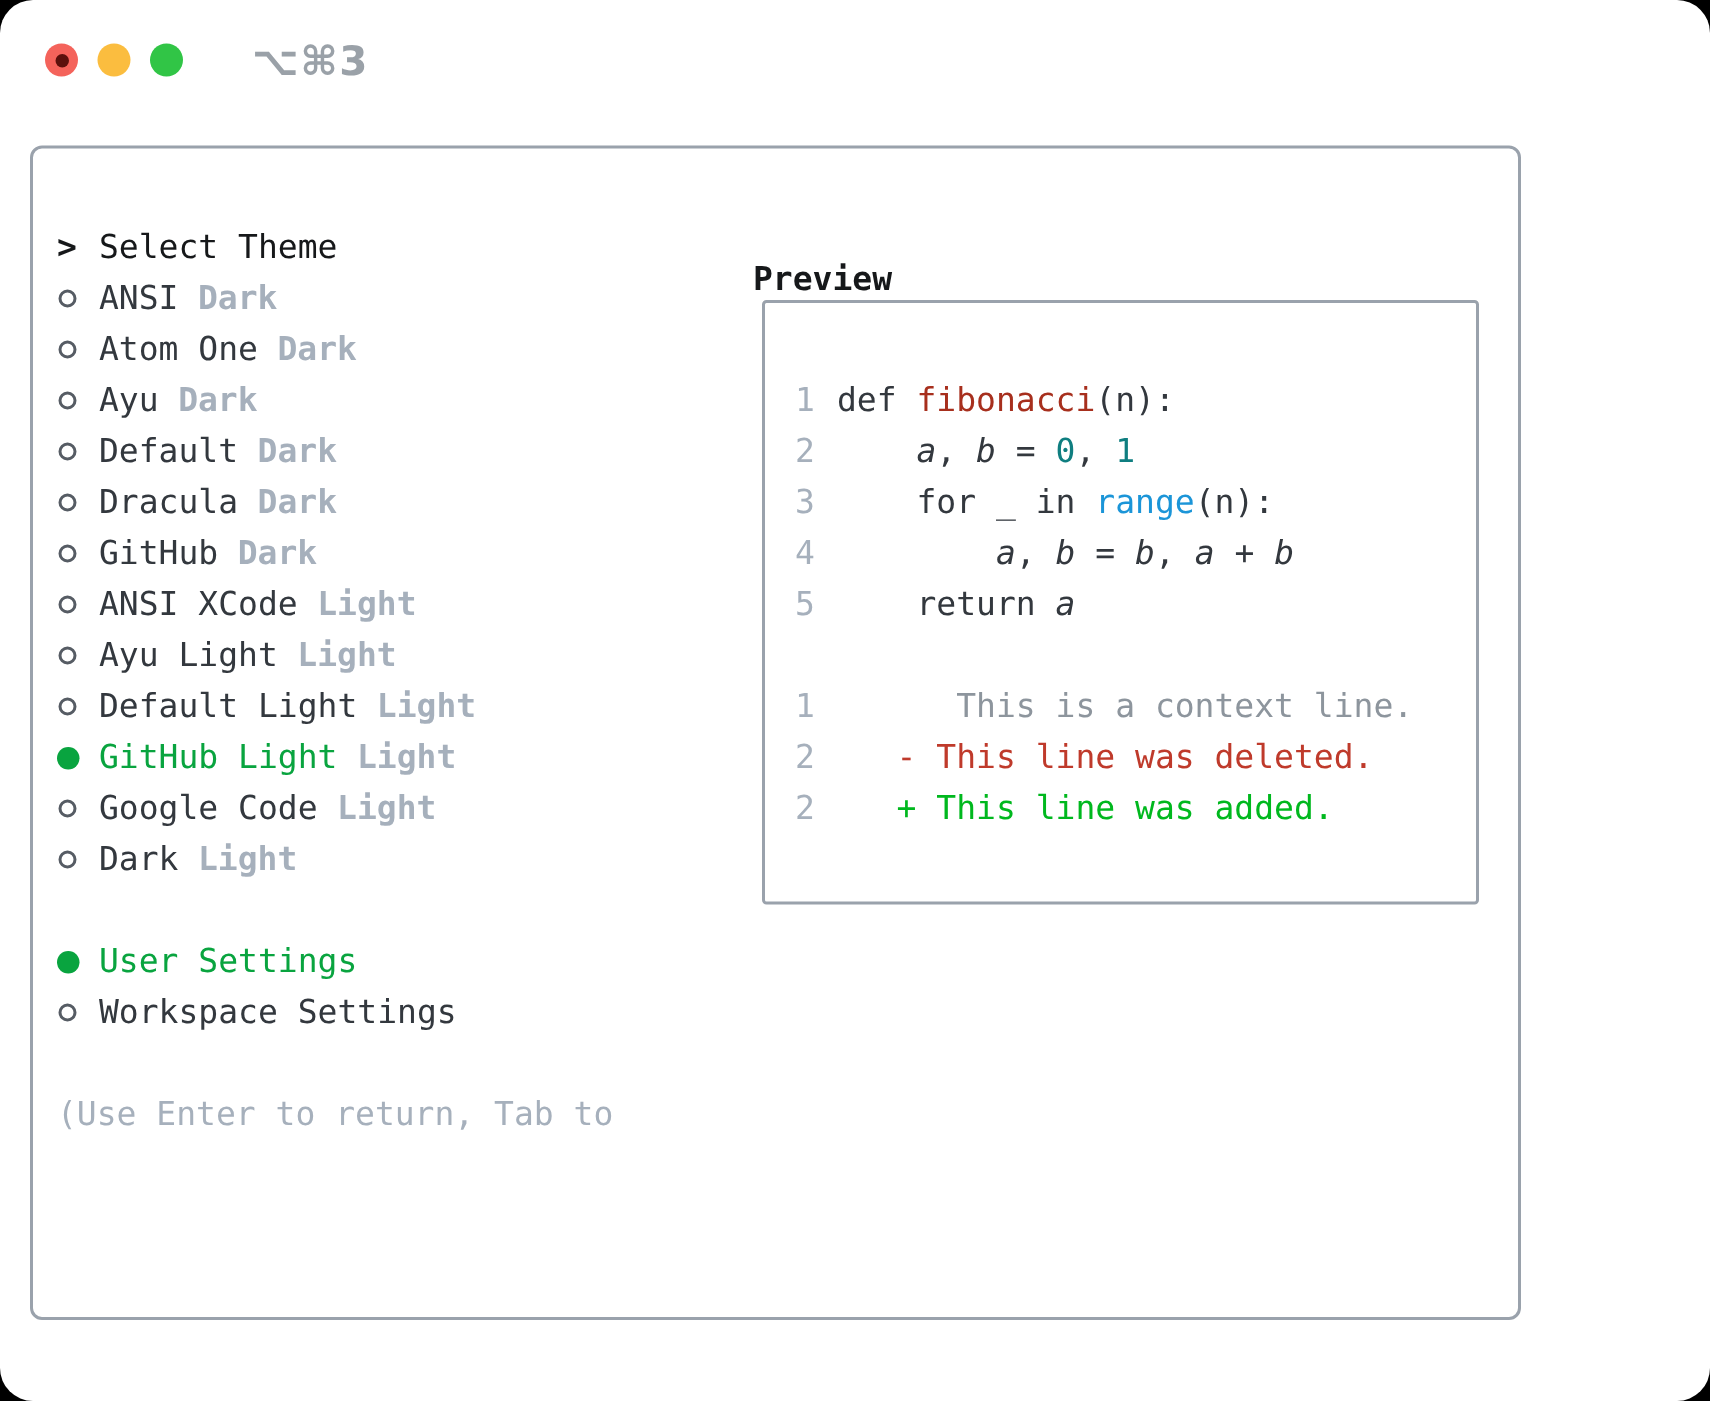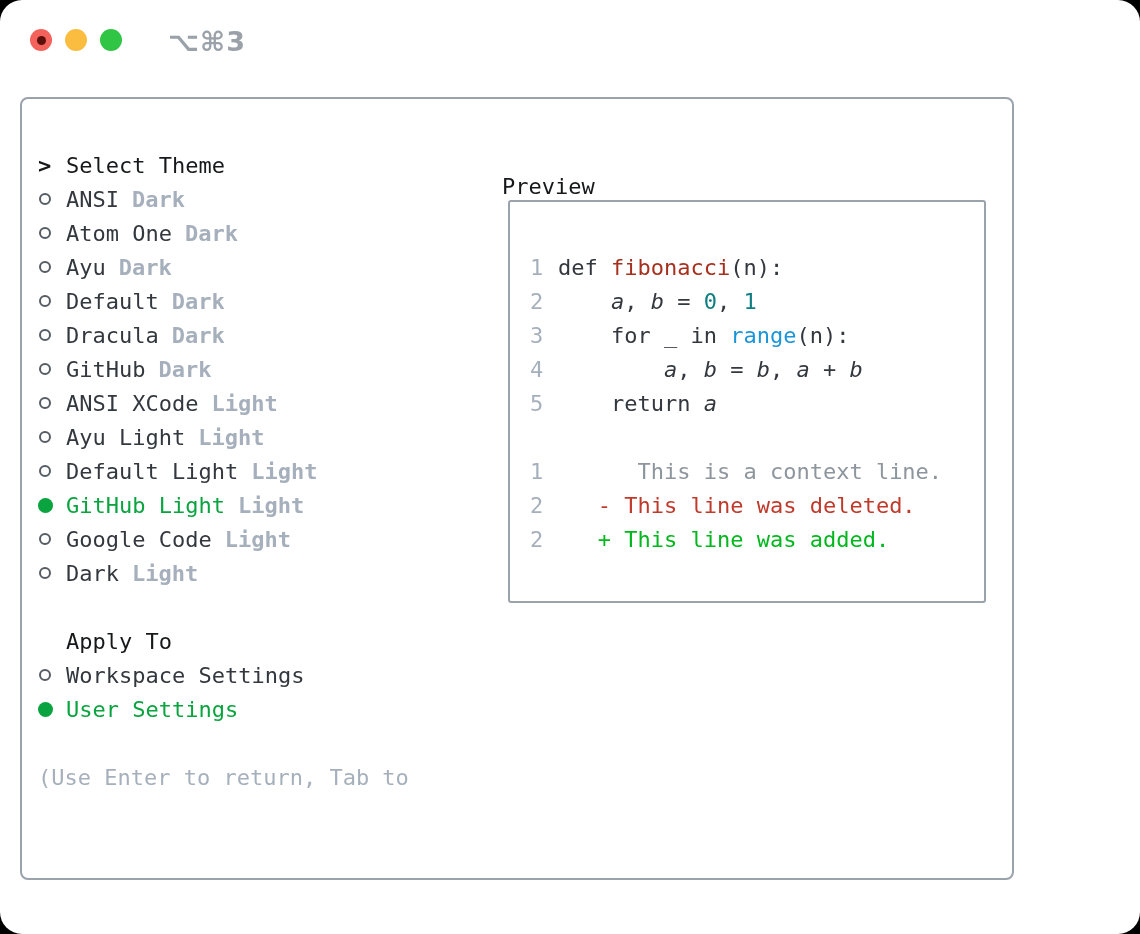--- a/index.html
+++ b/index.html
@@ -50,21 +50,21 @@
   .ring { width: 12px; height: 12px; border: 2px solid #565c64; border-radius: 50%; margin-left: 1px; }
   .dot  { width: 15px; height: 15px; background: var(--accent-green); border-radius: 50%; }
   .variant { color: var(--muted); margin-left: 13px; font-weight: bold; }
   .option-label { color: var(--fg); }
   .option-label.selected { color: var(--accent-green); }
 
   .apply-header { color: var(--heading); }
   .help-line { height: 34px; display: flex; align-items: center; color: var(--muted); white-space: pre; }
 
   
-  .preview-title { font-weight: normal; color: var(--heading); margin-top: 43px; }
+  .preview-title { font-weight: bold; color: var(--heading); margin-top: 43px; }
   .preview-box {
     margin-top: 18px; margin-left: 6px;
     width: 478px; height: 403px;
     border: 2px solid var(--border);
     border-radius: 3px;
     padding: 48px 0 0 20px;
     overflow: hidden;
   }
   .code-row { height: 34px; display: flex; align-items: center; white-space: pre; }
   .ln { width: 28px; flex: none; color: var(--muted); }
@@ -112,28 +112,24 @@
           <div class="row"><span class="bullet-col"><span class="ring"></span></span><span class="option-label">ANSI XCode</span><span class="variant">Light</span></div>
           <div class="row"><span class="bullet-col"><span class="ring"></span></span><span class="option-label">Ayu Light</span><span class="variant">Light</span></div>
           <div class="row"><span class="bullet-col"><span class="ring"></span></span><span class="option-label">Default Light</span><span class="variant">Light</span></div>
           <div class="row"><span class="bullet-col"><span class="dot"></span></span><span class="option-label selected">GitHub Light</span><span class="variant">Light</span></div>
           <div class="row"><span class="bullet-col"><span class="ring"></span></span><span class="option-label">Google Code</span><span class="variant">Light</span></div>
           <div class="row"><span class="bullet-col"><span class="ring"></span></span><span class="option-label">Dark</span><span class="variant">Light</span></div>
         </div>
 
       <div class="spacer"></div>
 
-      <div class="row">
-        <span class="bullet-col"></span>
-        <span class="apply-header">Apply To</span>
-      </div>
 
       <div id="apply-list">
+          <div class="row"><span class="bullet-col"><span class="dot"></span></span><span class="option-label selected">User Settings</span></div>
           <div class="row"><span class="bullet-col"><span class="ring"></span></span><span class="option-label">Workspace Settings</span></div>
-          <div class="row"><span class="bullet-col"><span class="dot"></span></span><span class="option-label selected">User Settings</span></div>
         </div>
 
       <div class="spacer"></div>
 
       <div id="help-text">
           <div class="help-line">(Use Enter to return, Tab to</div>
         </div>
     </div>
 
     <div class="right-col">

